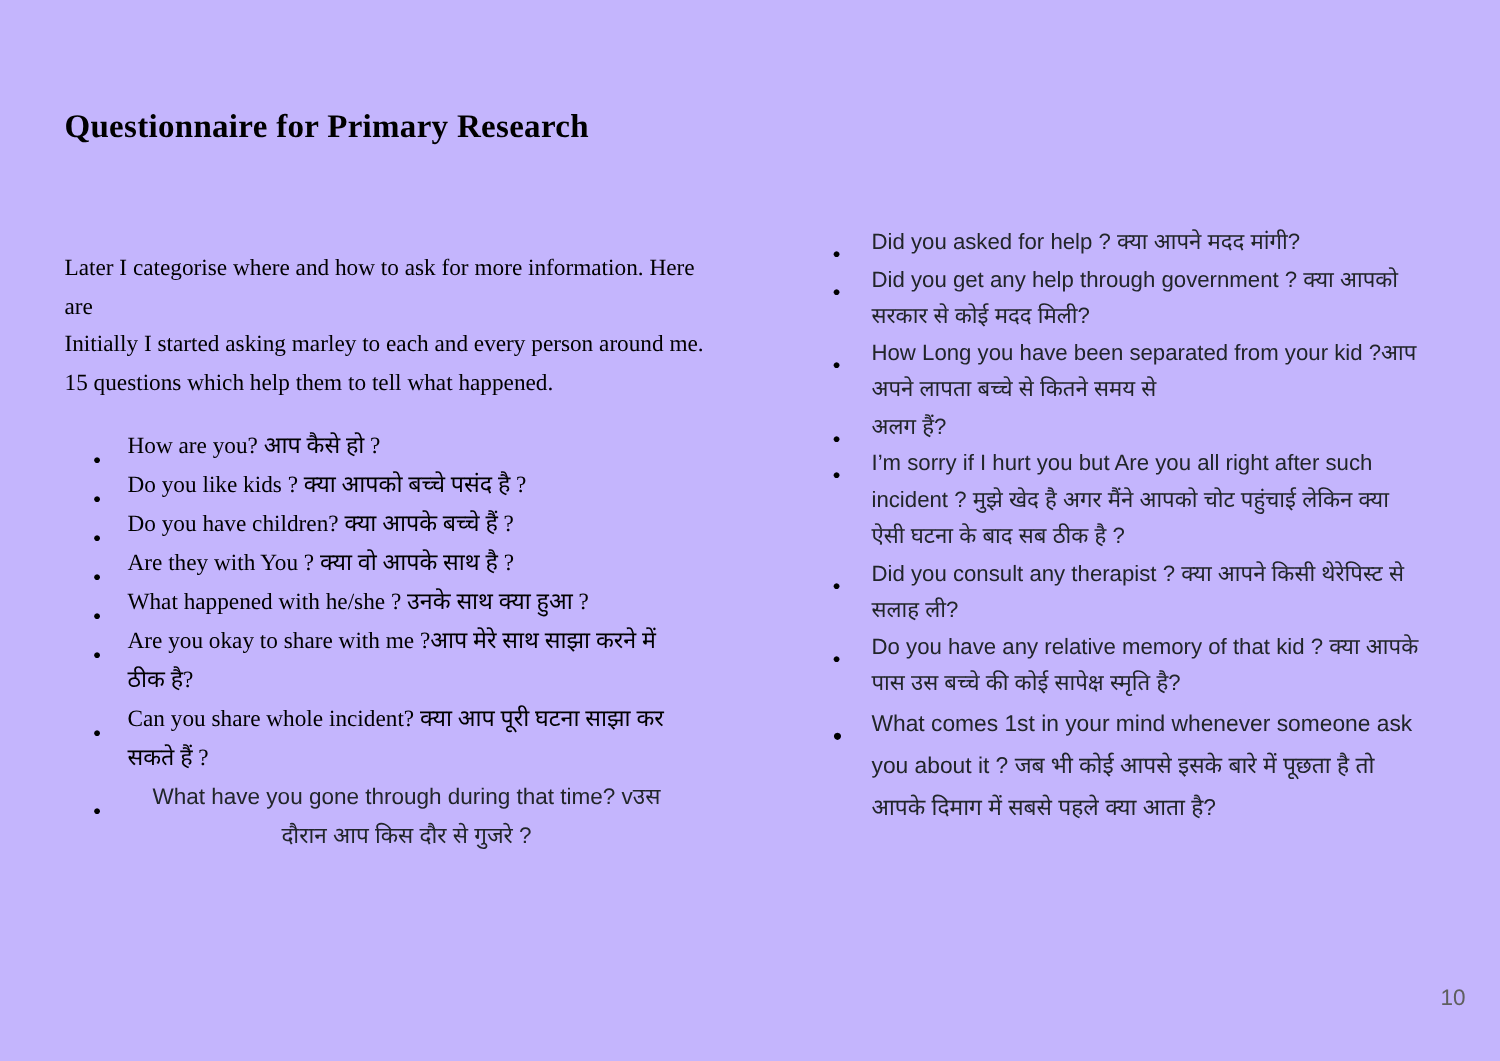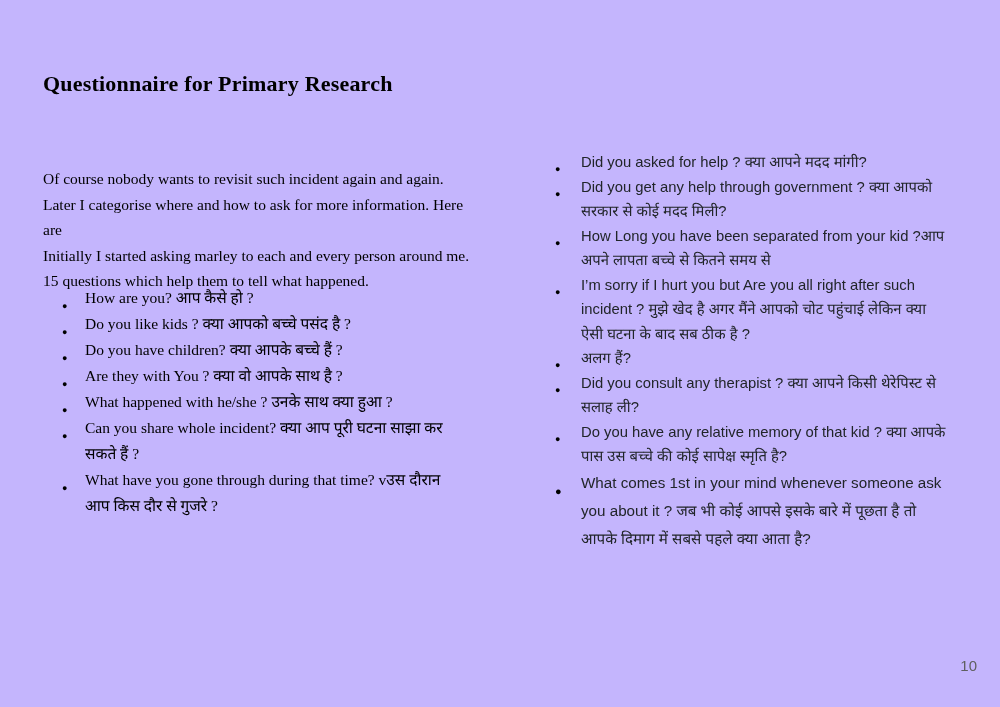--- a/index.html
+++ b/index.html
@@ -109,42 +109,42 @@
   }
 </style>
 </head>
 <body>
 
 <div class="page">
 
   <h1 class="title">Questionnaire for Primary Research</h1>
 
   <div class="intro">
-    <div class="intro-line">Of course nobody wants to revisit such incident again and again.</div>
     <div class="intro-line">Later I categorise where and how to ask for more information. Here are</div>
     <div class="intro-line">Initially I started asking marley to each and every person around me.</div>
     <div class="intro-line">15 questions which help them to tell what happened.</div>
   </div>
 
   <ul class="bullets left">
     <li><span class="en">How are you? </span><span class="hi">आप कैसे हो ?</span></li>
     <li><span class="en">Do you like kids ? </span><span class="hi">क्या आपको बच्चे पसंद है ?</span></li>
     <li><span class="en">Do you have children? </span><span class="hi">क्या आपके बच्चे हैं ?</span></li>
     <li><span class="en">Are they with You ? </span><span class="hi">क्या वो आपके साथ है ?</span></li>
     <li><span class="en">What happened with he/she ? </span><span class="hi">उनके साथ क्या हुआ ?</span></li>
+    <li><span class="en">Are you okay to share with me ?</span><span class="hi">आप मेरे साथ साझा करने में ठीक है?</span></li>
     <li><span class="en">Can you share whole incident? </span><span class="hi">क्या आप पूरी घटना साझा कर सकते हैं ?</span></li>
     <li><span class="en">What have you gone through during that time? v</span><span class="hi">उस दौरान आप किस दौर से गुजरे ?</span></li>
   </ul>
 
   <ul class="bullets right">
     <li><span class="en">Did you asked for help ? </span><span class="hi">क्या आपने मदद मांगी?</span></li>
     <li><span class="en">Did you get any help through government ? </span><span class="hi">क्या आपको सरकार से कोई मदद मिली?</span></li>
     <li><span class="en">How Long you have been separated from your kid ?</span><span class="hi">आप अपने लापता बच्चे से कितने समय से</span></li>
+    <li><span class="en"></span><span class="hi">अलग हैं?</span></li>
     <li><span class="en">I’m sorry if I hurt you but Are you all right after such incident ? </span><span class="hi">मुझे खेद है अगर मैंने आपको चोट पहुंचाई लेकिन क्या ऐसी घटना के बाद सब ठीक है ?</span></li>
-    <li><span class="en"></span><span class="hi">अलग हैं?</span></li>
     <li><span class="en">Did you consult any therapist ? </span><span class="hi">क्या आपने किसी थेरेपिस्ट से सलाह ली?</span></li>
     <li><span class="en">Do you have any relative memory of that kid ? </span><span class="hi">क्या आपके पास उस बच्चे की कोई सापेक्ष स्मृति है?</span></li>
     <li><span class="en">What comes 1st in your mind whenever someone ask you about it ? </span><span class="hi">जब भी कोई आपसे इसके बारे में पूछता है तो आपके दिमाग में सबसे पहले क्या आता है?</span></li>
   </ul>
 
   <div class="page-number">10</div>
 
 </div>
 
 </body></html>

